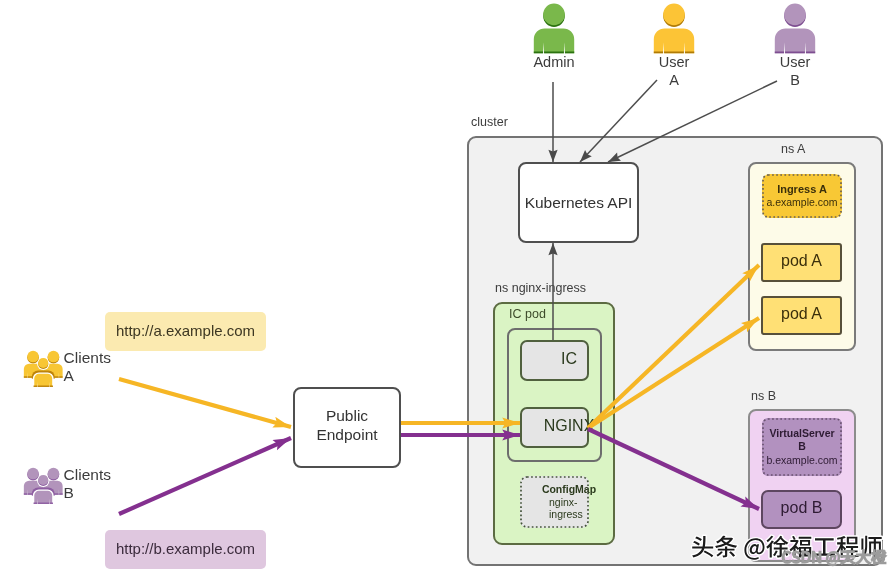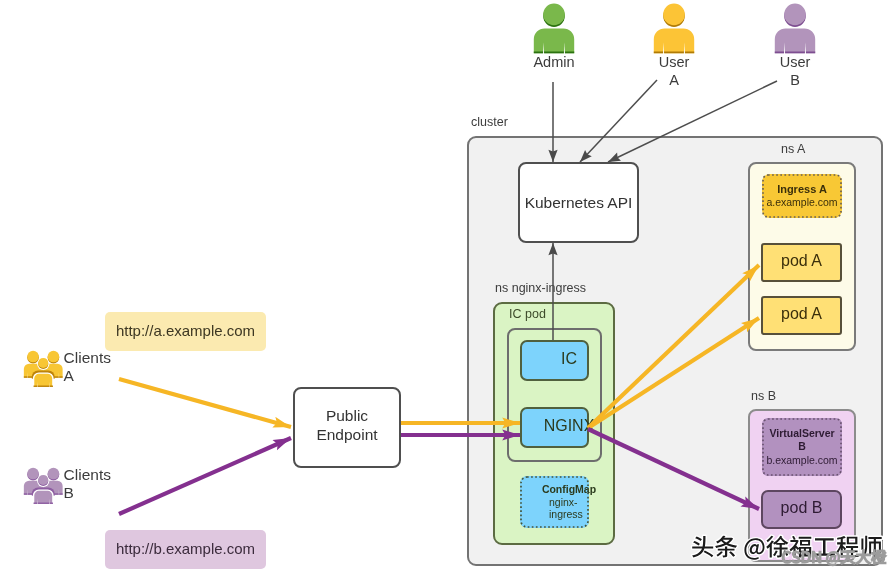--- a/index.html
+++ b/index.html
@@ -22,21 +22,21 @@
   .kapi{left:493px;top:162px;width:121px;height:81px;background:#FFFFFF;
         border:2px solid #4F4F4F;border-radius:8px;color:#333333;font-size:15.5px;margin-left:25px;}
 
   
   .ns-nginx-lbl{left:495px;top:281px;}
   .nsnginx{left:493px;top:302px;width:122px;height:243px;background:#DAF4C4;
            border:2px solid #5C6B42;border-radius:9px;}
   .icpod-lbl{left:509px;top:307px;color:#3D4B2A;font-size:12.5px;}
   .icpod{left:507px;top:328px;width:95px;height:134px;background:transparent;
          border:2px solid #6D6D6D;border-radius:8px;}
-  .greenbox{background:#7dd3fc;border:2px solid #50603E;border-radius:7px;color:#2C3B1E;padding-left:29px;}
+  .greenbox{background:#e5e5e5;border:2px solid #50603E;border-radius:7px;color:#2C3B1E;padding-left:29px;}
   .ic{left:520px;top:340px;width:69px;height:41px;font-size:16px;padding-bottom:3px;}
   .nginx{left:520px;top:407px;width:69px;height:41px;font-size:16px;padding-bottom:3px;}
   .configmap{left:520px;top:476px;width:69px;height:52px;font-size:10.5px;line-height:1.22;
              border-style:none;border-radius:7px;}
   .configmap .b{font-weight:bold;font-size:10.5px;}
 
   
   .nsa-lbl{left:781px;top:142px;}
   .nsa{left:748px;top:162px;width:108px;height:189px;background:#FDFBE8;
        border:2px solid #7A7A7A;border-radius:8px;}

